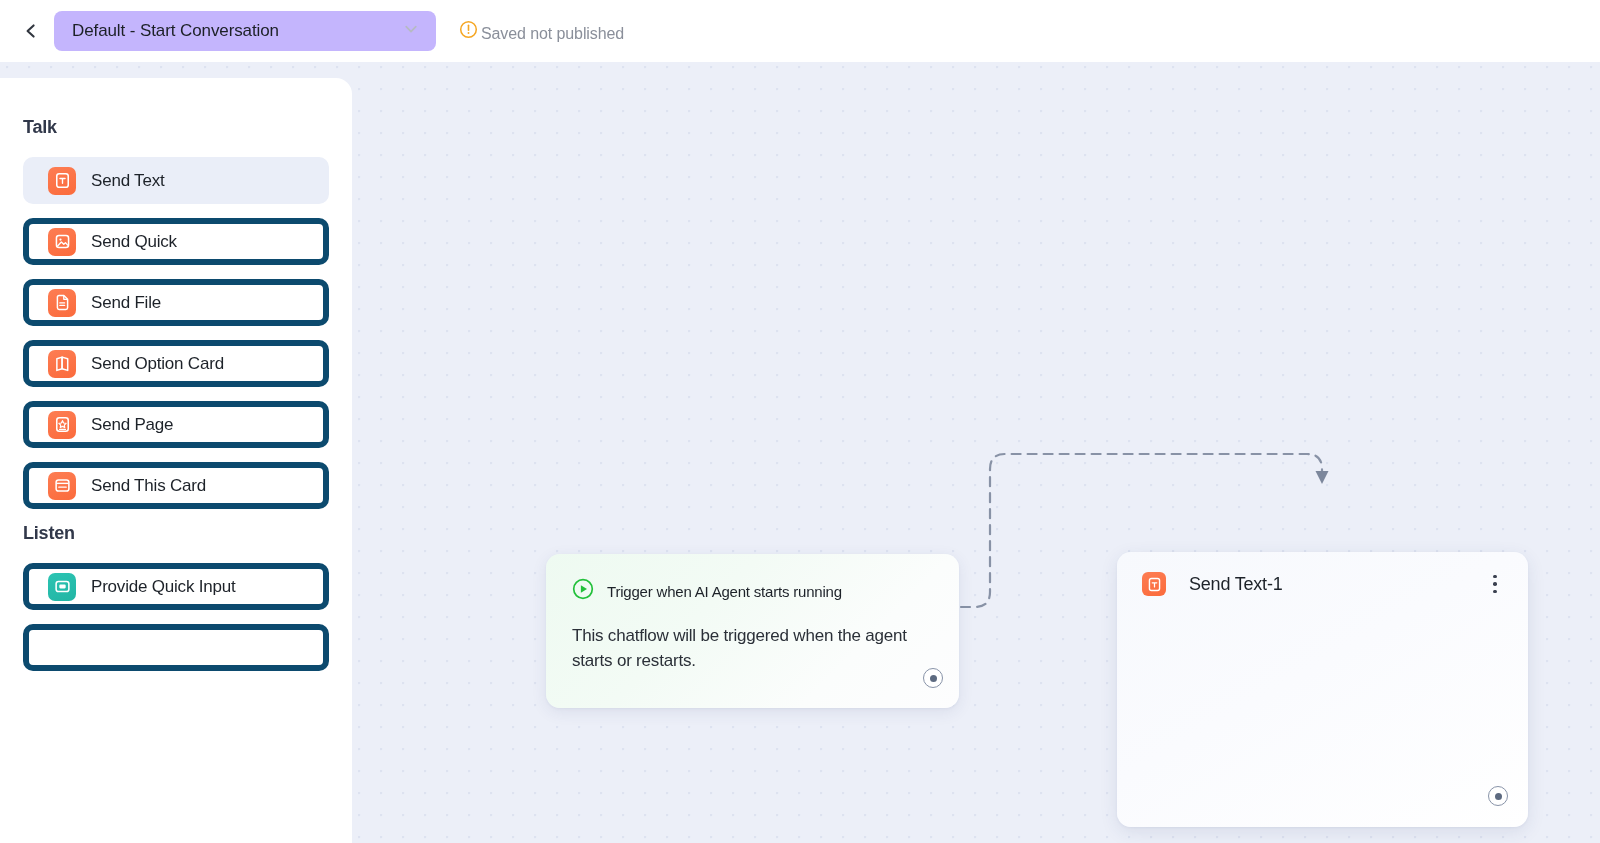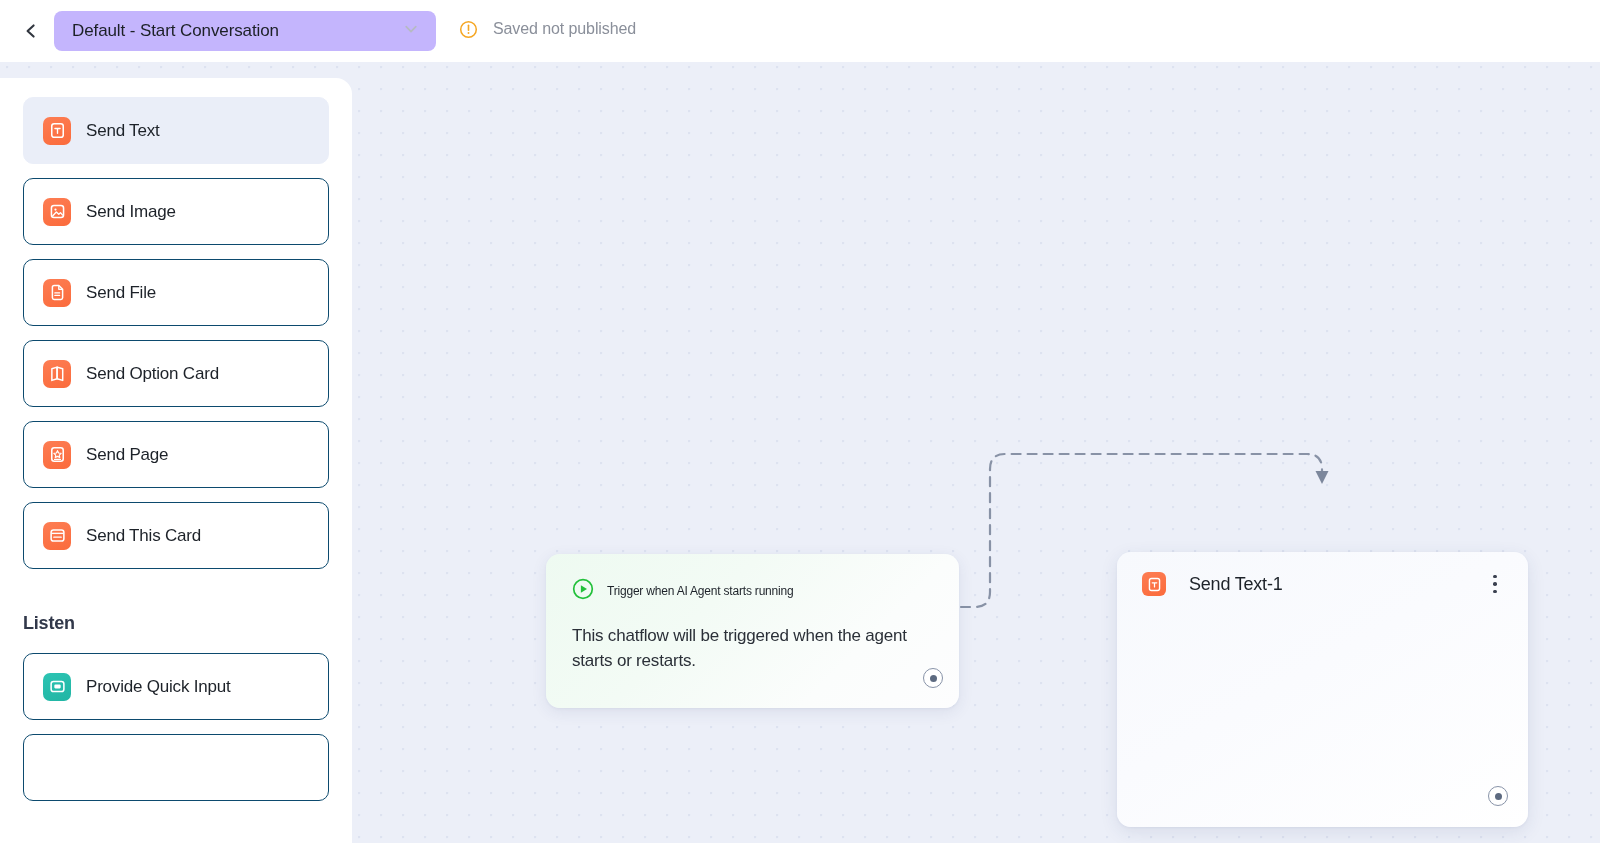--- a/index.html
+++ b/index.html
@@ -44,21 +44,21 @@
     font-size: 17px;
     color: #1c2026;
     letter-spacing: -0.1px;
     white-space: nowrap;
     overflow: hidden;
   }
   .flow-select .chev { flex: none; display: block; }
 
   .save-status {
     margin-left: 23px;
-    display: flex; align-items: flex-start; gap: 15px;
+    display: flex; align-items: flex-end; gap: 3px;
     flex: none;
   }
   .save-status-text {
     font-size: 16px;
     color: #8a8f9a;
     letter-spacing: -0.1px;
     white-space: nowrap;
   }
 
   
@@ -84,27 +84,27 @@
     overflow: hidden;
     padding: 0 23px;
   }
   .section-title {
     font-size: 18px;
     font-weight: bold;
     color: #31384a;
     letter-spacing: -0.2px;
   }
   .sec-talk { margin-top: 39px; }
-  .sec-listen { margin-top: 44px; }
+  .sec-listen { margin-top: 14px; }
 
   .palette-list { margin-top: 19px; display: flex; flex-direction: column; gap: 14px; }
   .palette-item {
-    height: 67px;
+    height: 47px;
     border-radius: 10px;
-    border: 1px solid #0c4a6e;
+    border: 6px solid #0c4a6e;
     background: #ffffff;
     display: flex; align-items: center;
     padding-left: 19px;
     gap: 15px;
     cursor: pointer;
   }
   .palette-item.selected {
     background: #eaeef8;
     border-color: #eaeef8;
   }
@@ -128,21 +128,21 @@
   .trigger-node {
     left: 546px; top: 492px;
     width: 413px; height: 154px;
     border-radius: 14px;
     background: linear-gradient(135deg, #eefaf1 0%, #f3fbf5 38%, #fbfdfc 72%, #fdfdfe 100%);
     box-shadow: 0 4px 16px rgba(40,60,110,0.09), 0 1px 3px rgba(40,60,110,0.05);
     padding: 24px 26px 0 26px;
   }
   .trigger-head { display: flex; align-items: center; gap: 13px; }
   .trigger-title {
-    font-size: 12px; color: #1d2229; letter-spacing: -0.2px;
+    font-size: 15px; color: #1d2229; letter-spacing: -0.2px;
   }
   .trigger-body {
     margin-top: 19px;
     font-size: 17px;
     line-height: 25px;
     color: #2b3038;
     letter-spacing: -0.2px;
     max-width: 345px;
   }
 
@@ -249,41 +249,42 @@
             <i></i>
         </span>
       </div>
     </div>
     <div class="port port-sendtext"></div>
 
   </div>
 
   <div class="sidebar">
 
+    <div class="section-title sec-talk">Talk</div>
     <div class="palette-list">
 
       <div class="palette-item selected">
         <span class="pi-icon orange">
           <svg width="17" height="17" viewBox="0 0 16 16">
             <rect x="2.6" y="1.6" width="10.8" height="12.8" rx="2.2" fill="none" stroke="#fff" stroke-width="1.45"></rect>
             <path d="M5.6 6.1 H10.4 M8 6.1 V10.7" stroke="#fff" stroke-width="1.3" stroke-linecap="round"></path>
           </svg>
         </span>
         <span class="pi-label">Send Text</span>
       </div>
 
       <div class="palette-item">
         <span class="pi-icon orange">
           <svg width="17" height="17" viewBox="0 0 16 16">
             <rect x="2.3" y="2.3" width="11.4" height="11.4" rx="2.4" fill="none" stroke="#fff" stroke-width="1.45"></rect>
             <circle cx="6.1" cy="6.2" r="1.05" fill="#fff"></circle>
             <path d="M3.6 12.0 L6.9 8.4 L9.2 10.6 L10.8 9.1 L12.6 11.2" fill="none" stroke="#fff" stroke-width="1.3" stroke-linejoin="round" stroke-linecap="round"></path>
           </svg>
         </span>
-        <span class="pi-label">Send Image</span>
+        <span class="pi-label">Send Quick</span>
       </div>
 
       <div class="palette-item">
         <span class="pi-icon orange">
           <svg width="17" height="17" viewBox="0 0 16 16">
             <path d="M3.2 2.6 A1.6 1.6 0 0 1 4.8 1.4 H9.3 L12.8 4.9 V13.0 A1.6 1.6 0 0 1 11.2 14.5 H4.8 A1.6 1.6 0 0 1 3.2 13.0 Z" fill="none" stroke="#fff" stroke-width="1.4" stroke-linejoin="round"></path>
             <path d="M9.2 1.6 V5.0 H12.6" fill="none" stroke="#fff" stroke-width="1.25" stroke-linejoin="round"></path>
             <path d="M5.5 8.4 H10.0 M5.5 10.8 H10.0" stroke="#fff" stroke-width="1.2" stroke-linecap="round"></path>
           </svg>
         </span>

